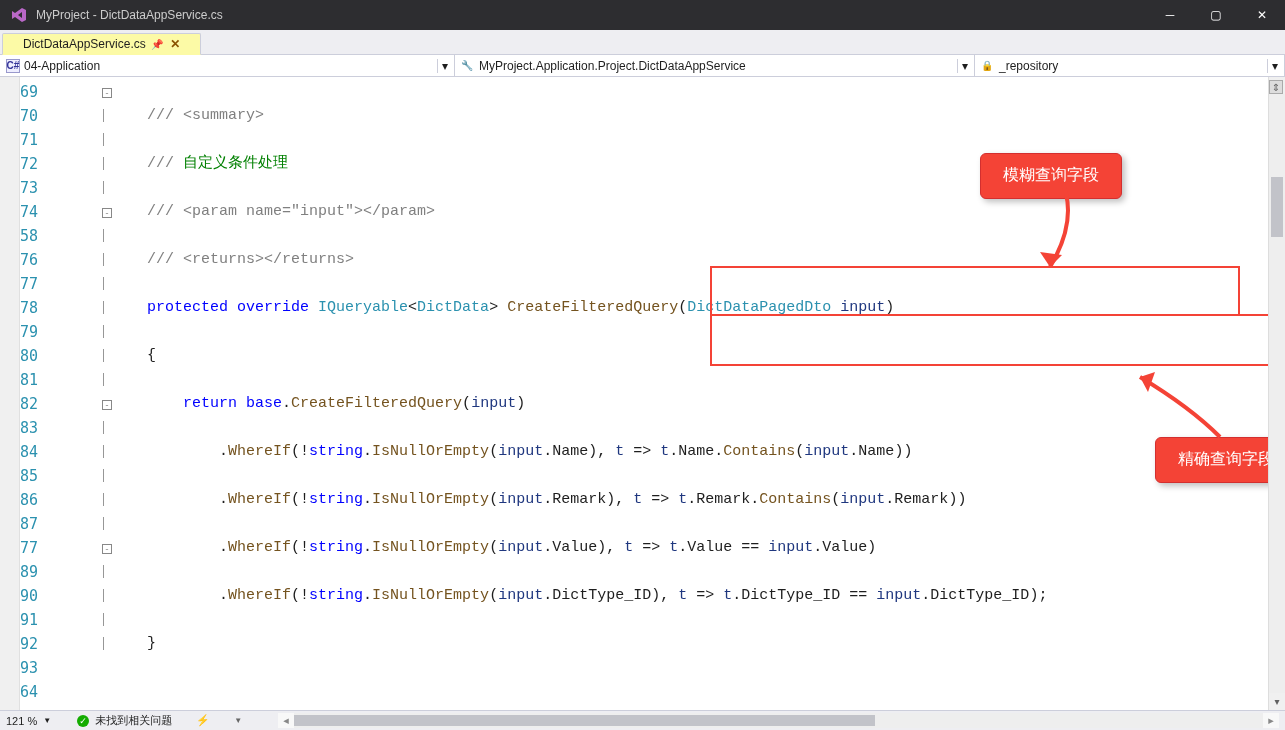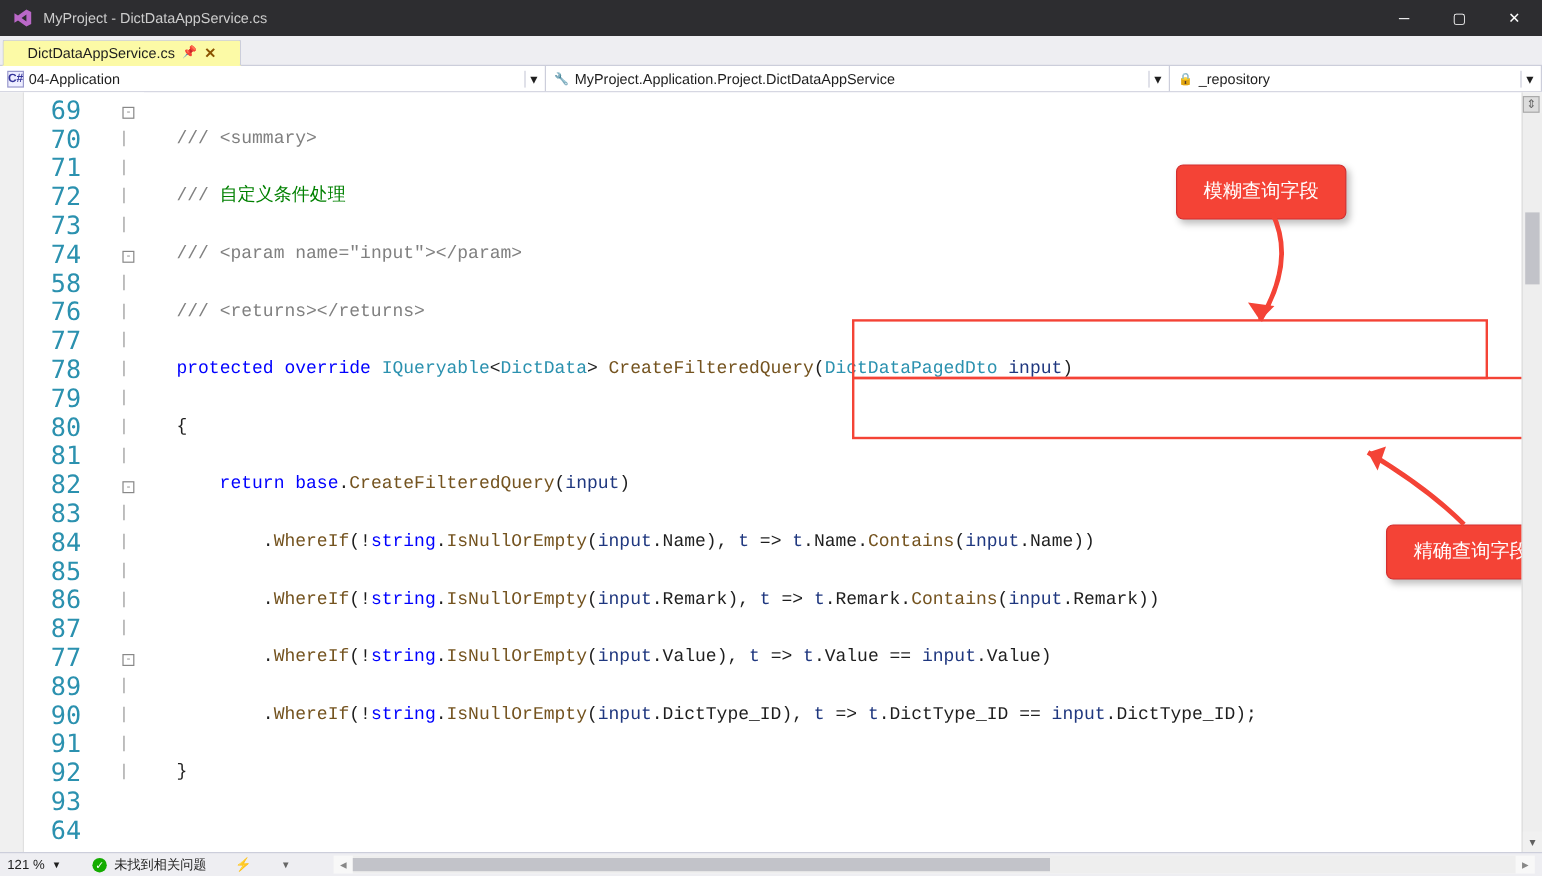--- a/index.html
+++ b/index.html
@@ -14,33 +14,33 @@
 .tab .pin { color:#555; font-size:10px;}
 .tab .close { color:#8a5300; font-size:12px; font-weight:bold;}
 .navbar { height: 22px; background: #fff; display:flex; border-bottom:1px solid #cccedb; }
 .navcell { display:flex; align-items:center; gap:4px; padding:0 6px; border-right:1px solid #cccedb; font-size:12px; min-width:0; }
 .navcell .arrow { border-left:1px solid #cccedb; padding-left:4px; margin-left:auto; }
 .navcell .nicon { width:14px; height:14px; display:flex; align-items:center; justify-content:center; font-size:10px; }
 .nc1 { width:455px; }
 .nc2 { width:520px; }
 .nc3 { flex:1; }
 .editor { position:absolute; top:77px; left:0; right:0; bottom:20px; background:#fff; display:flex; }
-.gutter { width:80px; background:#fff; text-align:center; padding-right:10px; color:#2b91af; font-family: Consolas, monospace; font-size:21px; line-height:24px; padding-top:3px;}
+.gutter { width:80px; background:#fff; text-align:left; padding-right:10px; color:#2b91af; font-family: Consolas, monospace; font-size:15px; line-height:24px; padding-top:3px;}
 .fold { width:20px; background:#fff; font-family: Consolas, monospace; font-size:11px; line-height:24px; color:#888; padding-top:3px;}
 .fold .box { display:inline-block; width:10px; height:10px; border:1px solid #888; position:relative; left:2px; top:1px; text-align:center; line-height:8px; font-size:9px;}
 .indicator { width:20px; background:#f0f0f0; border-right:1px solid #e0e0e0;}
 .code { flex:1; font-family: Consolas, "Courier New", monospace; font-size:15px; line-height:24px; white-space:pre; padding-top:3px; position:relative; overflow:hidden;}
 .c-gr { color:#008000; }
 .c-gy { color:#808080; }
 .c-kw { color:#0000ff; }
 .c-ty { color:#2b91af; }
 .c-fn { color:#74531f; }
 .c-vr { color:#1f377f; }
 .annot { position:absolute; background:#f44336; color:#fff; border:1px solid #d32f2f; border-radius:6px; padding:10px 22px; font-size:16px; box-shadow:3px 3px 6px rgba(0,0,0,0.25); }
-.ann1 { left:860px; top:60px; }
+.ann1 { left:860px; top:76px; }
 .ann2 { left:1035px; top:360px; }
 .arrow-svg { position:absolute; pointer-events:none; }
 .redbox { position:absolute; border:2px solid #f44336; }
 .rb1 { left:590px; top:189px; width:530px; height:50px; }
 .rb2 { left:590px; top:237px; width:640px; height:52px; }
 .vscroll { position:absolute; right:0; top:77px; bottom:20px; width:17px; background:#eee; border-left:1px solid #ddd;}
 .vscroll .tbtn { height:17px; background:#f0f0f0; display:flex; align-items:center; justify-content:center; color:#606060; font-size:10px;}
 .vscroll .thumb { position:absolute; left:2px; right:2px; top:100px; height:60px; background:#c2c3c9; border-radius:0;}
 .statusbar { position:absolute; bottom:0; left:0; right:0; height:20px; background:#eeeef2; display:flex; align-items:center; padding:0 6px; gap:6px; border-top:1px solid #cccedb; font-size:11px;}
 .status-ok { width:12px;height:12px; border-radius:50%; background:#14ac00; color:#fff; font-size:9px; display:flex; align-items:center; justify-content:center;}

